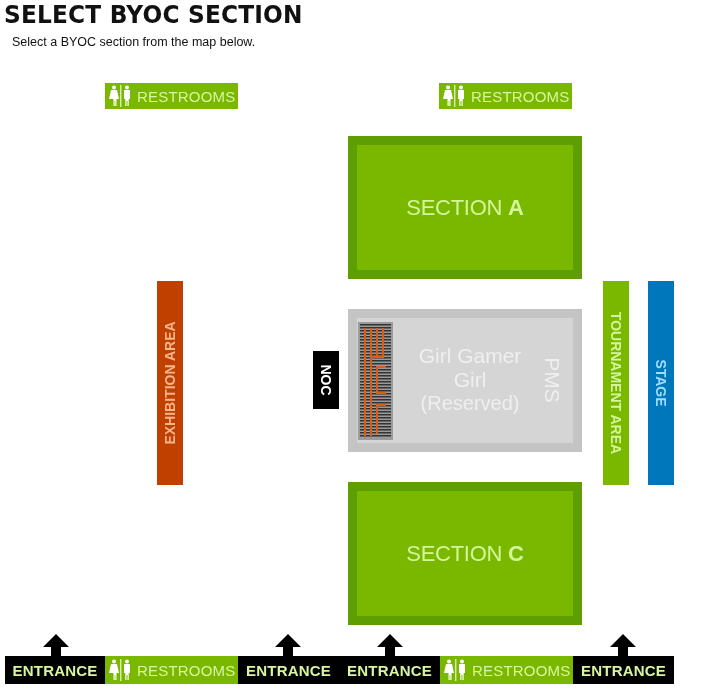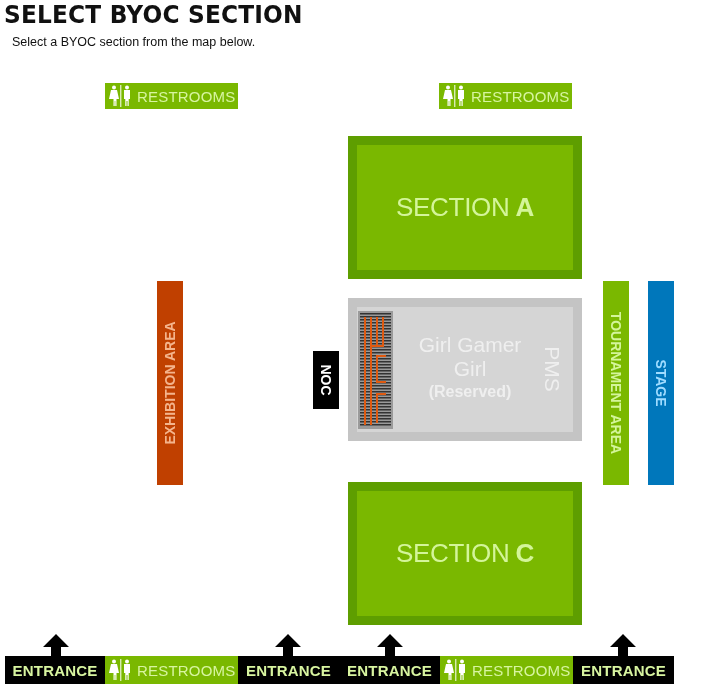--- a/index.html
+++ b/index.html
@@ -7,28 +7,28 @@
   .abs { position: absolute; box-sizing: border-box; }
   .title { left: 4px; top: 0px; font-family: "DejaVu Sans", sans-serif; font-weight: bold; font-size: 25px; letter-spacing: 0.2px; color: #111; line-height: 30px; transform: scaleX(0.93); transform-origin: left top; }
   .subtitle { left: 12px; top: 35px; font-size: 12.5px; color: #111; line-height: 15px; }
 
   .rest { background: #7ab800; color: #d8f5a0; height: 26px; display: flex; align-items: center; font-size: 15px; letter-spacing: 0.2px; }
   .rest .icons { display: flex; align-items: center; margin: 0 4px 0 4px; height: 22px; }
   .rest svg { display: block; }
   .rest .lbl { white-space: nowrap; text-align: right; }
 
   .section { background: #5e9e00; cursor: pointer; }
-  .section .inner { position: absolute; left: 9px; top: 9px; right: 9px; bottom: 9px; background: #7ab800; display: flex; align-items: center; justify-content: center; color: #d4f59a; font-size: 26px; letter-spacing: -0.3px; }
+  .section .inner { position: absolute; left: 9px; top: 9px; right: 9px; bottom: 9px; background: #7ab800; display: flex; align-items: center; justify-content: center; color: #d4f59a; font-size: 22px; letter-spacing: -0.3px; }
   .section .inner b { margin-left: 6px; font-weight: bold; }
 
   .zone { background: #c4c4c4; }
   .zone .inner { position: absolute; left: 9px; top: 9px; right: 9px; bottom: 9px; background: #d5d5d5; }
   .zone .barcode { position: absolute; left: 1px; top: 4px; width: 35px; height: 118px; background: #9a9a9a; overflow: hidden; }
   .zone .gz { position: absolute; left: 48px; top: 26px; width: 130px; text-align: center; color: #efefef; font-size: 21px; line-height: 24px; }
-  .zone .gz .res { font-weight: bold; font-size: 16px; line-height: 22px; display: block; }
+  .zone .gz .res { font-weight: normal; font-size: 20px; line-height: 22px; display: block; }
   .zone .pms { position: absolute; right: 6px; top: 22px; width: 30px; height: 80px; display: flex; align-items: center; justify-content: center; }
   .zone .pms span { transform: rotate(90deg); color: #efefef; font-size: 21px; white-space: nowrap; display: block; }
 
   .vbar { display: flex; align-items: center; justify-content: center; }
   .vbar span { white-space: nowrap; font-weight: bold; font-size: 14px; display: block; }
   .noc { background: #000; }
   .noc span { transform: rotate(90deg); color: #fff; font-size: 14px; }
   .exh { background: #c04000; }
   .exh span { transform: rotate(-90deg); color: #f4b48c; font-size: 14px; }
   .tour { background: #7ab800; }
@@ -74,21 +74,21 @@
   <span class="lbl">RESTROOMS</span>
 </div>
 
 <div class="abs section" style="left:348px; top:136px; width:234px; height:143px;">
   <div class="inner">
     <span>SECTION</span>
       <b>A</b>
   </div>
 </div>
 
-<div class="abs zone" style="left:348px; top:298px; width:234px; height:143px;">
+<div class="abs zone" style="left:348px; top:309px; width:234px; height:143px;">
   <div class="inner">
     <div class="barcode">
       <svg width="35" height="118" viewBox="0 0 35 118" id="barcode-svg">
           <rect x="2" y="2" width="31" height="1.5" fill="#333"></rect>
           <rect x="2" y="5" width="31" height="1.5" fill="#333"></rect>
           <rect x="2" y="8" width="31" height="1.5" fill="#333"></rect>
           <rect x="2" y="11" width="31" height="1.5" fill="#333"></rect>
           <rect x="2" y="14" width="31" height="1.5" fill="#333"></rect>
           <rect x="2" y="17" width="31" height="1.5" fill="#333"></rect>
           <rect x="2" y="20" width="31" height="1.5" fill="#333"></rect>

